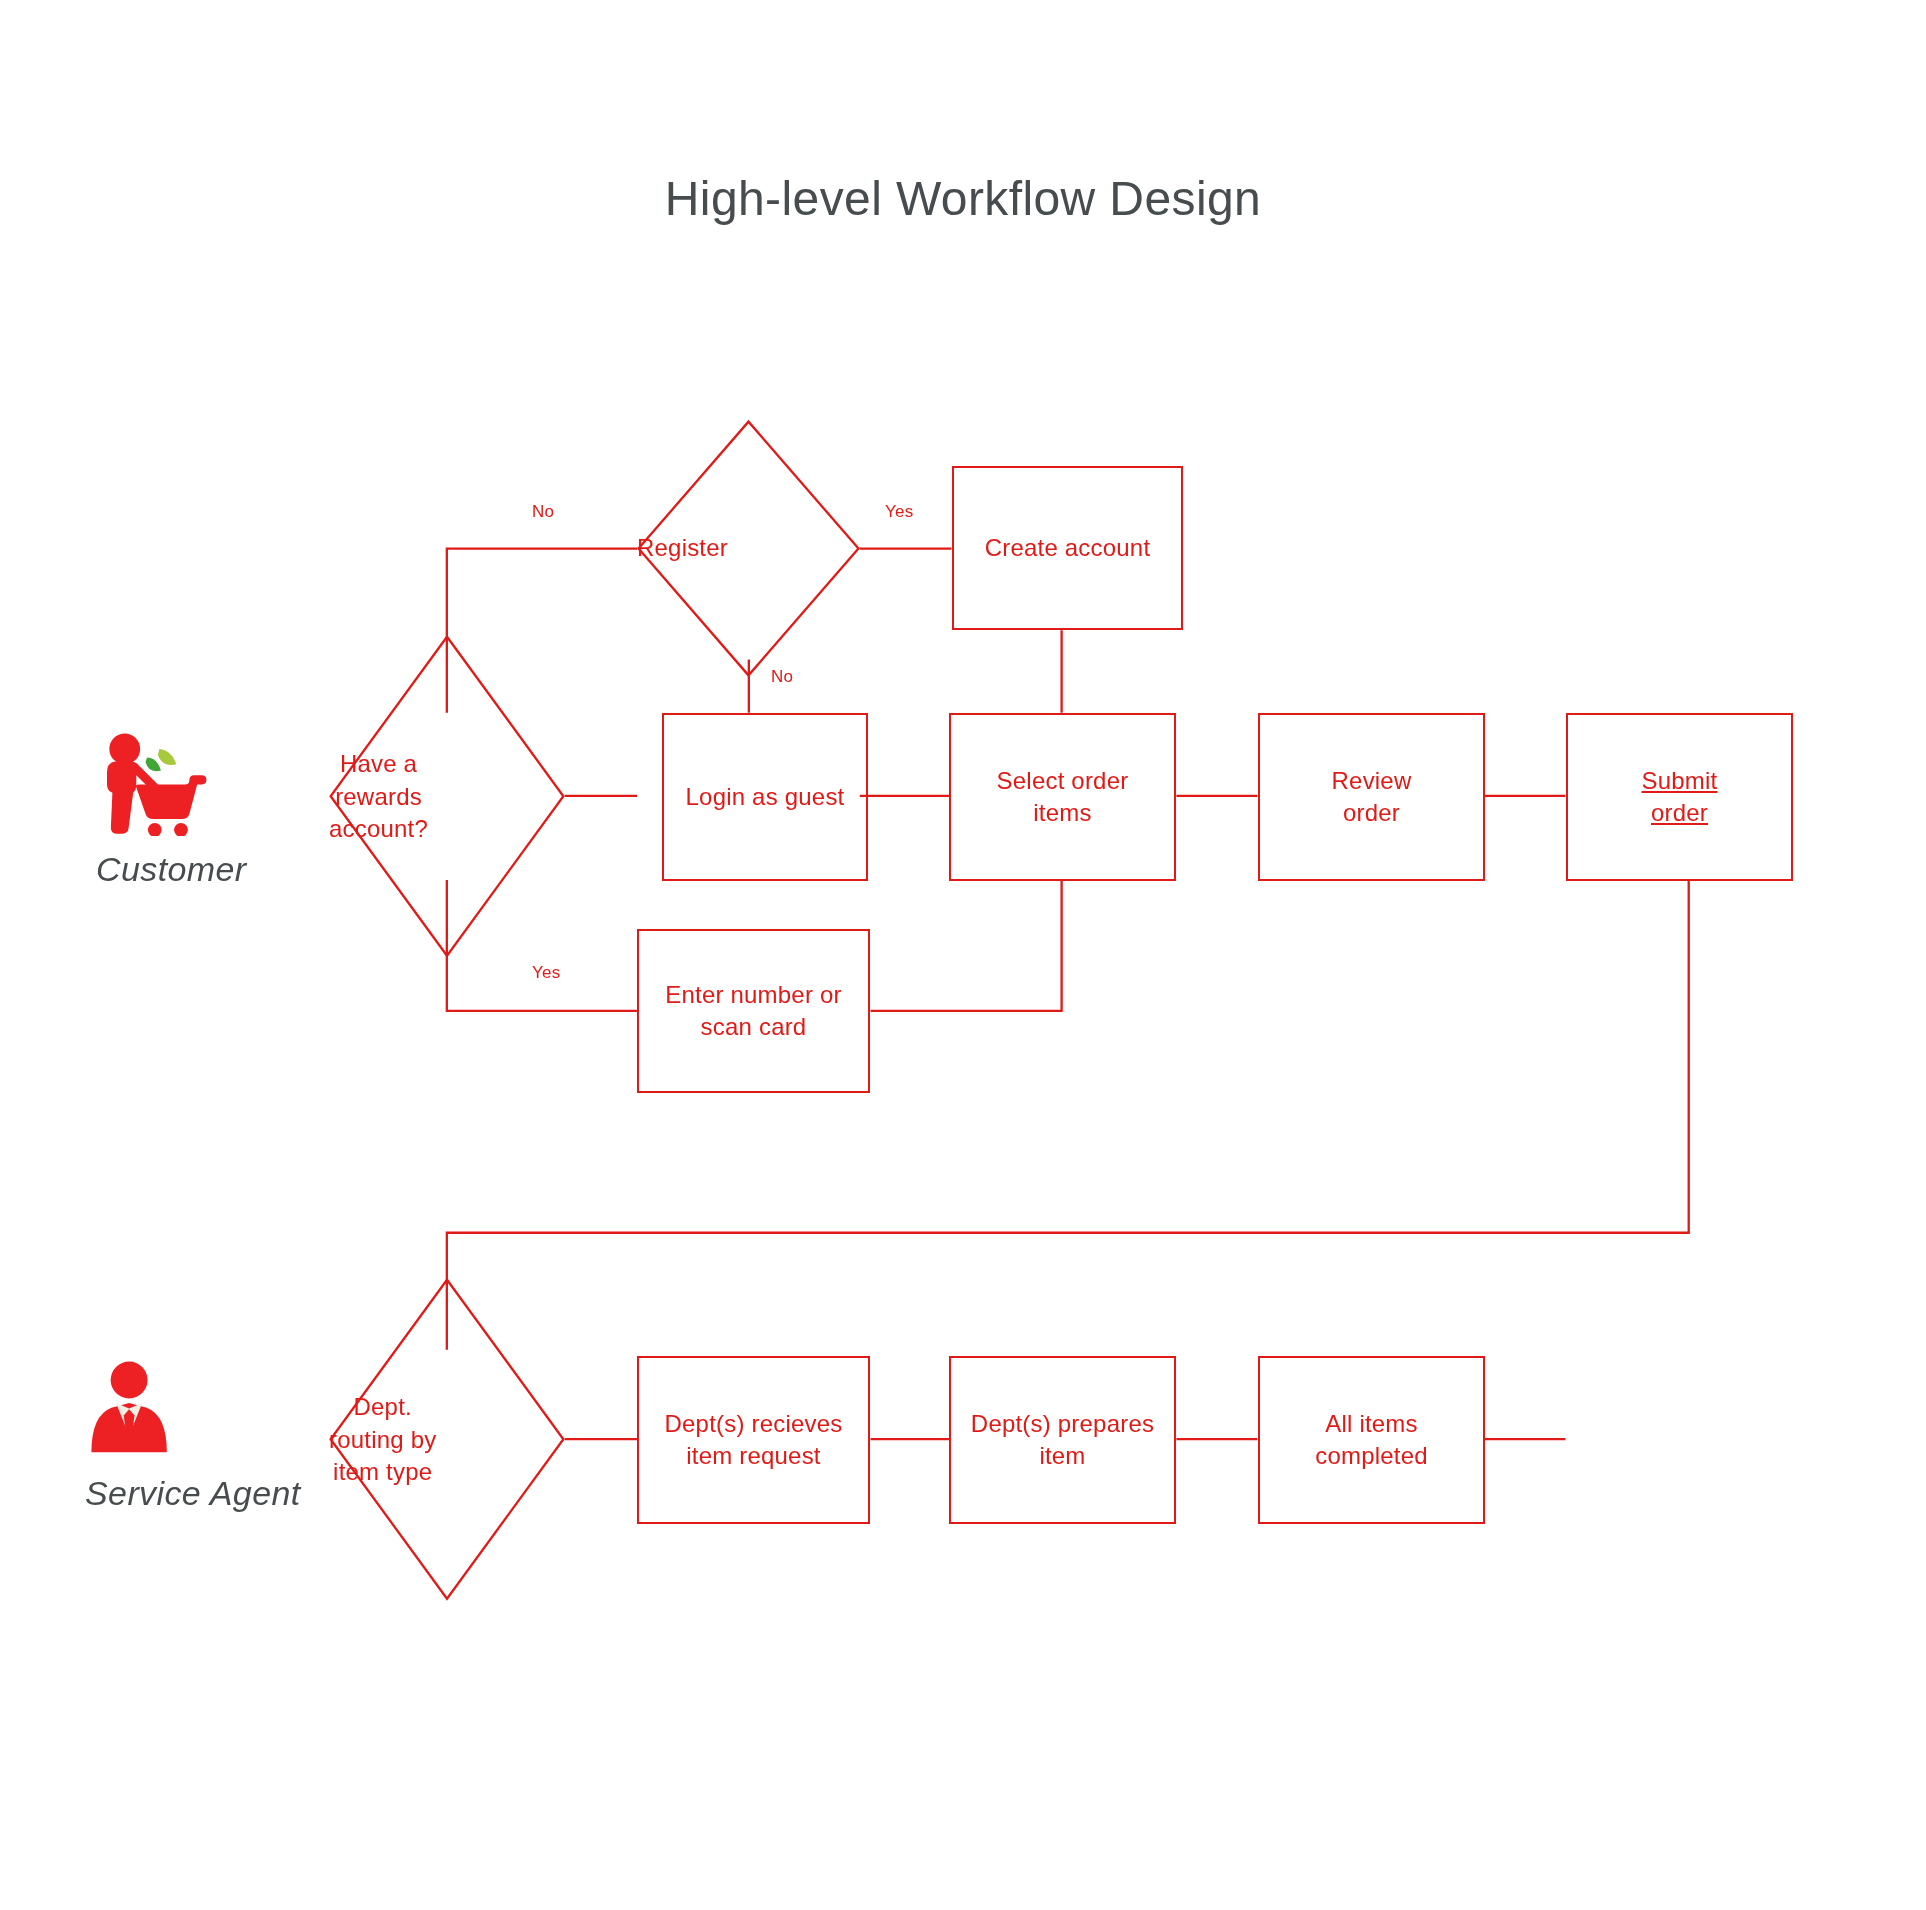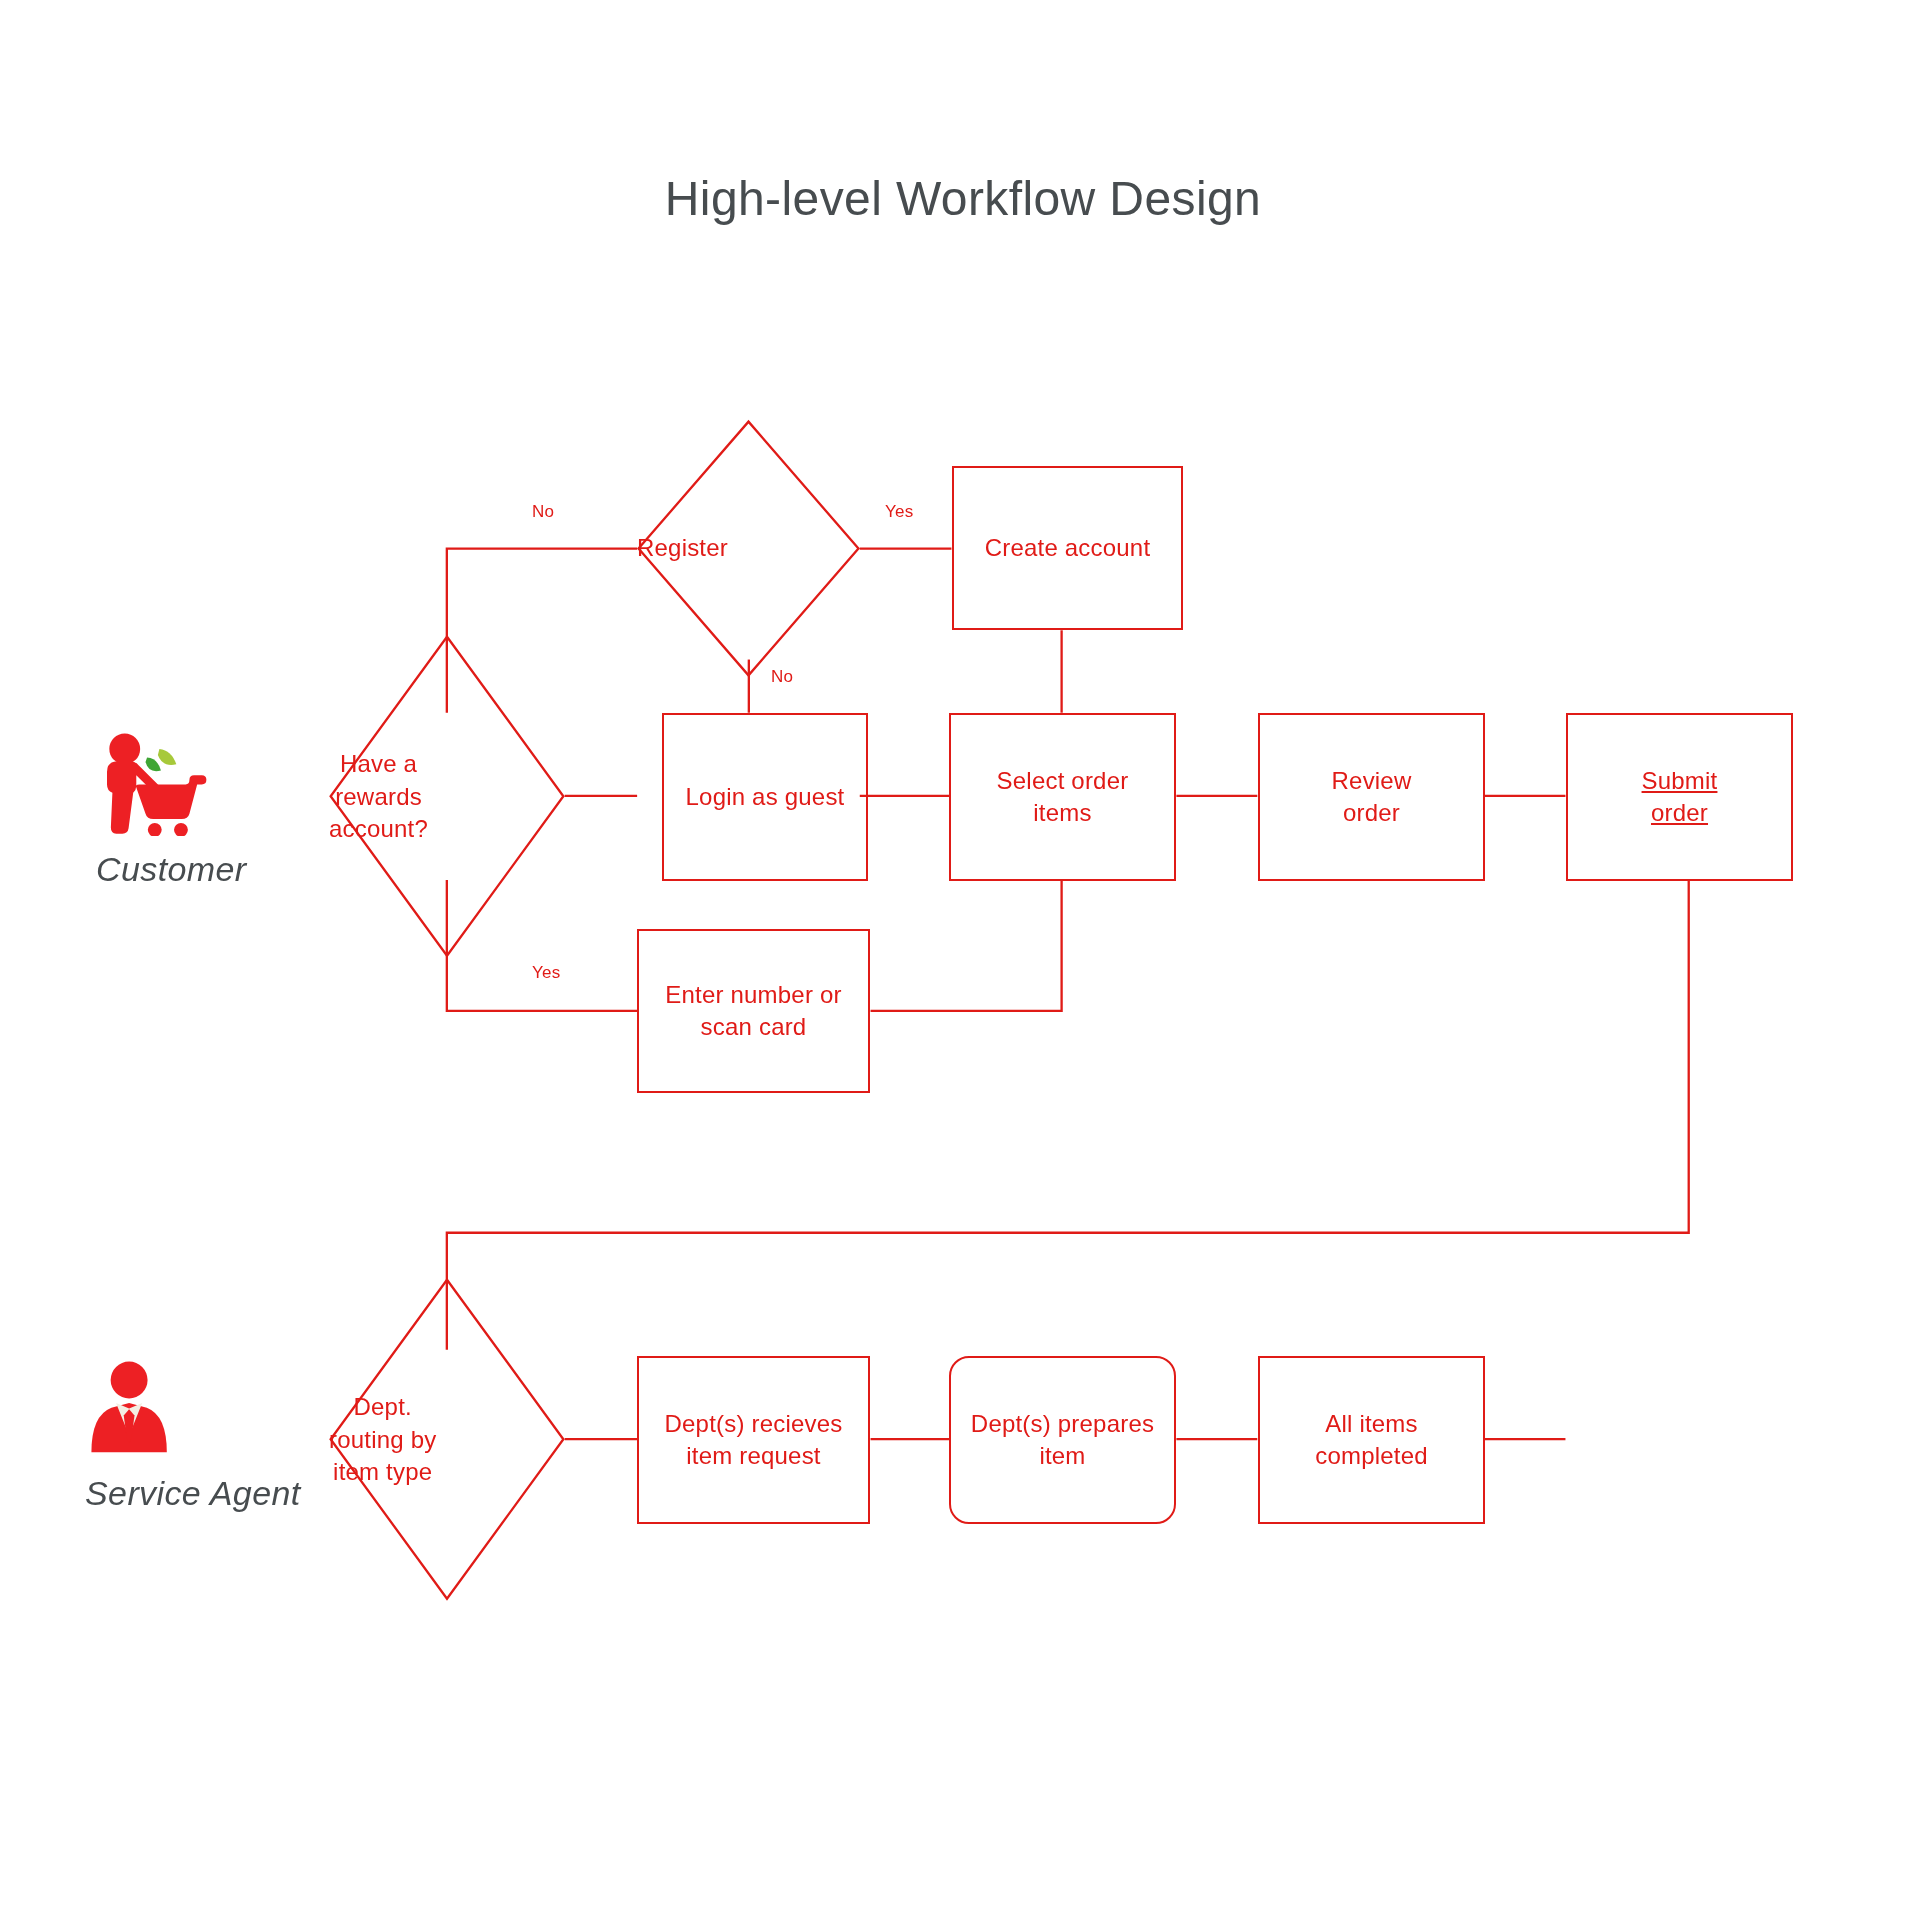--- a/index.html
+++ b/index.html
@@ -239,21 +239,21 @@
     <div class="dlabel">Dept.
 routing by
 item type</div>
   </div>
 
   <div class="node" style="left: 637px; top: 1356px; width: 233px; height: 168px; white-space: pre-line;">
     <span>Dept(s) recieves
 item request</span>
   </div>
 
-  <div class="node" style="left: 949px; top: 1356px; width: 227px; height: 168px; white-space: pre-line; border-radius: 20px;">
+  <div class="node" style="left: 949px; top: 1356px; width: 227px; height: 168px; white-space: pre-line;">
     <span>Dept(s) prepares
 item</span>
   </div>
 
   <div class="node" style="left: 1258px; top: 1356px; width: 227px; height: 168px; white-space: pre-line;">
     <span>All items
 completed</span>
   </div>
 
 

